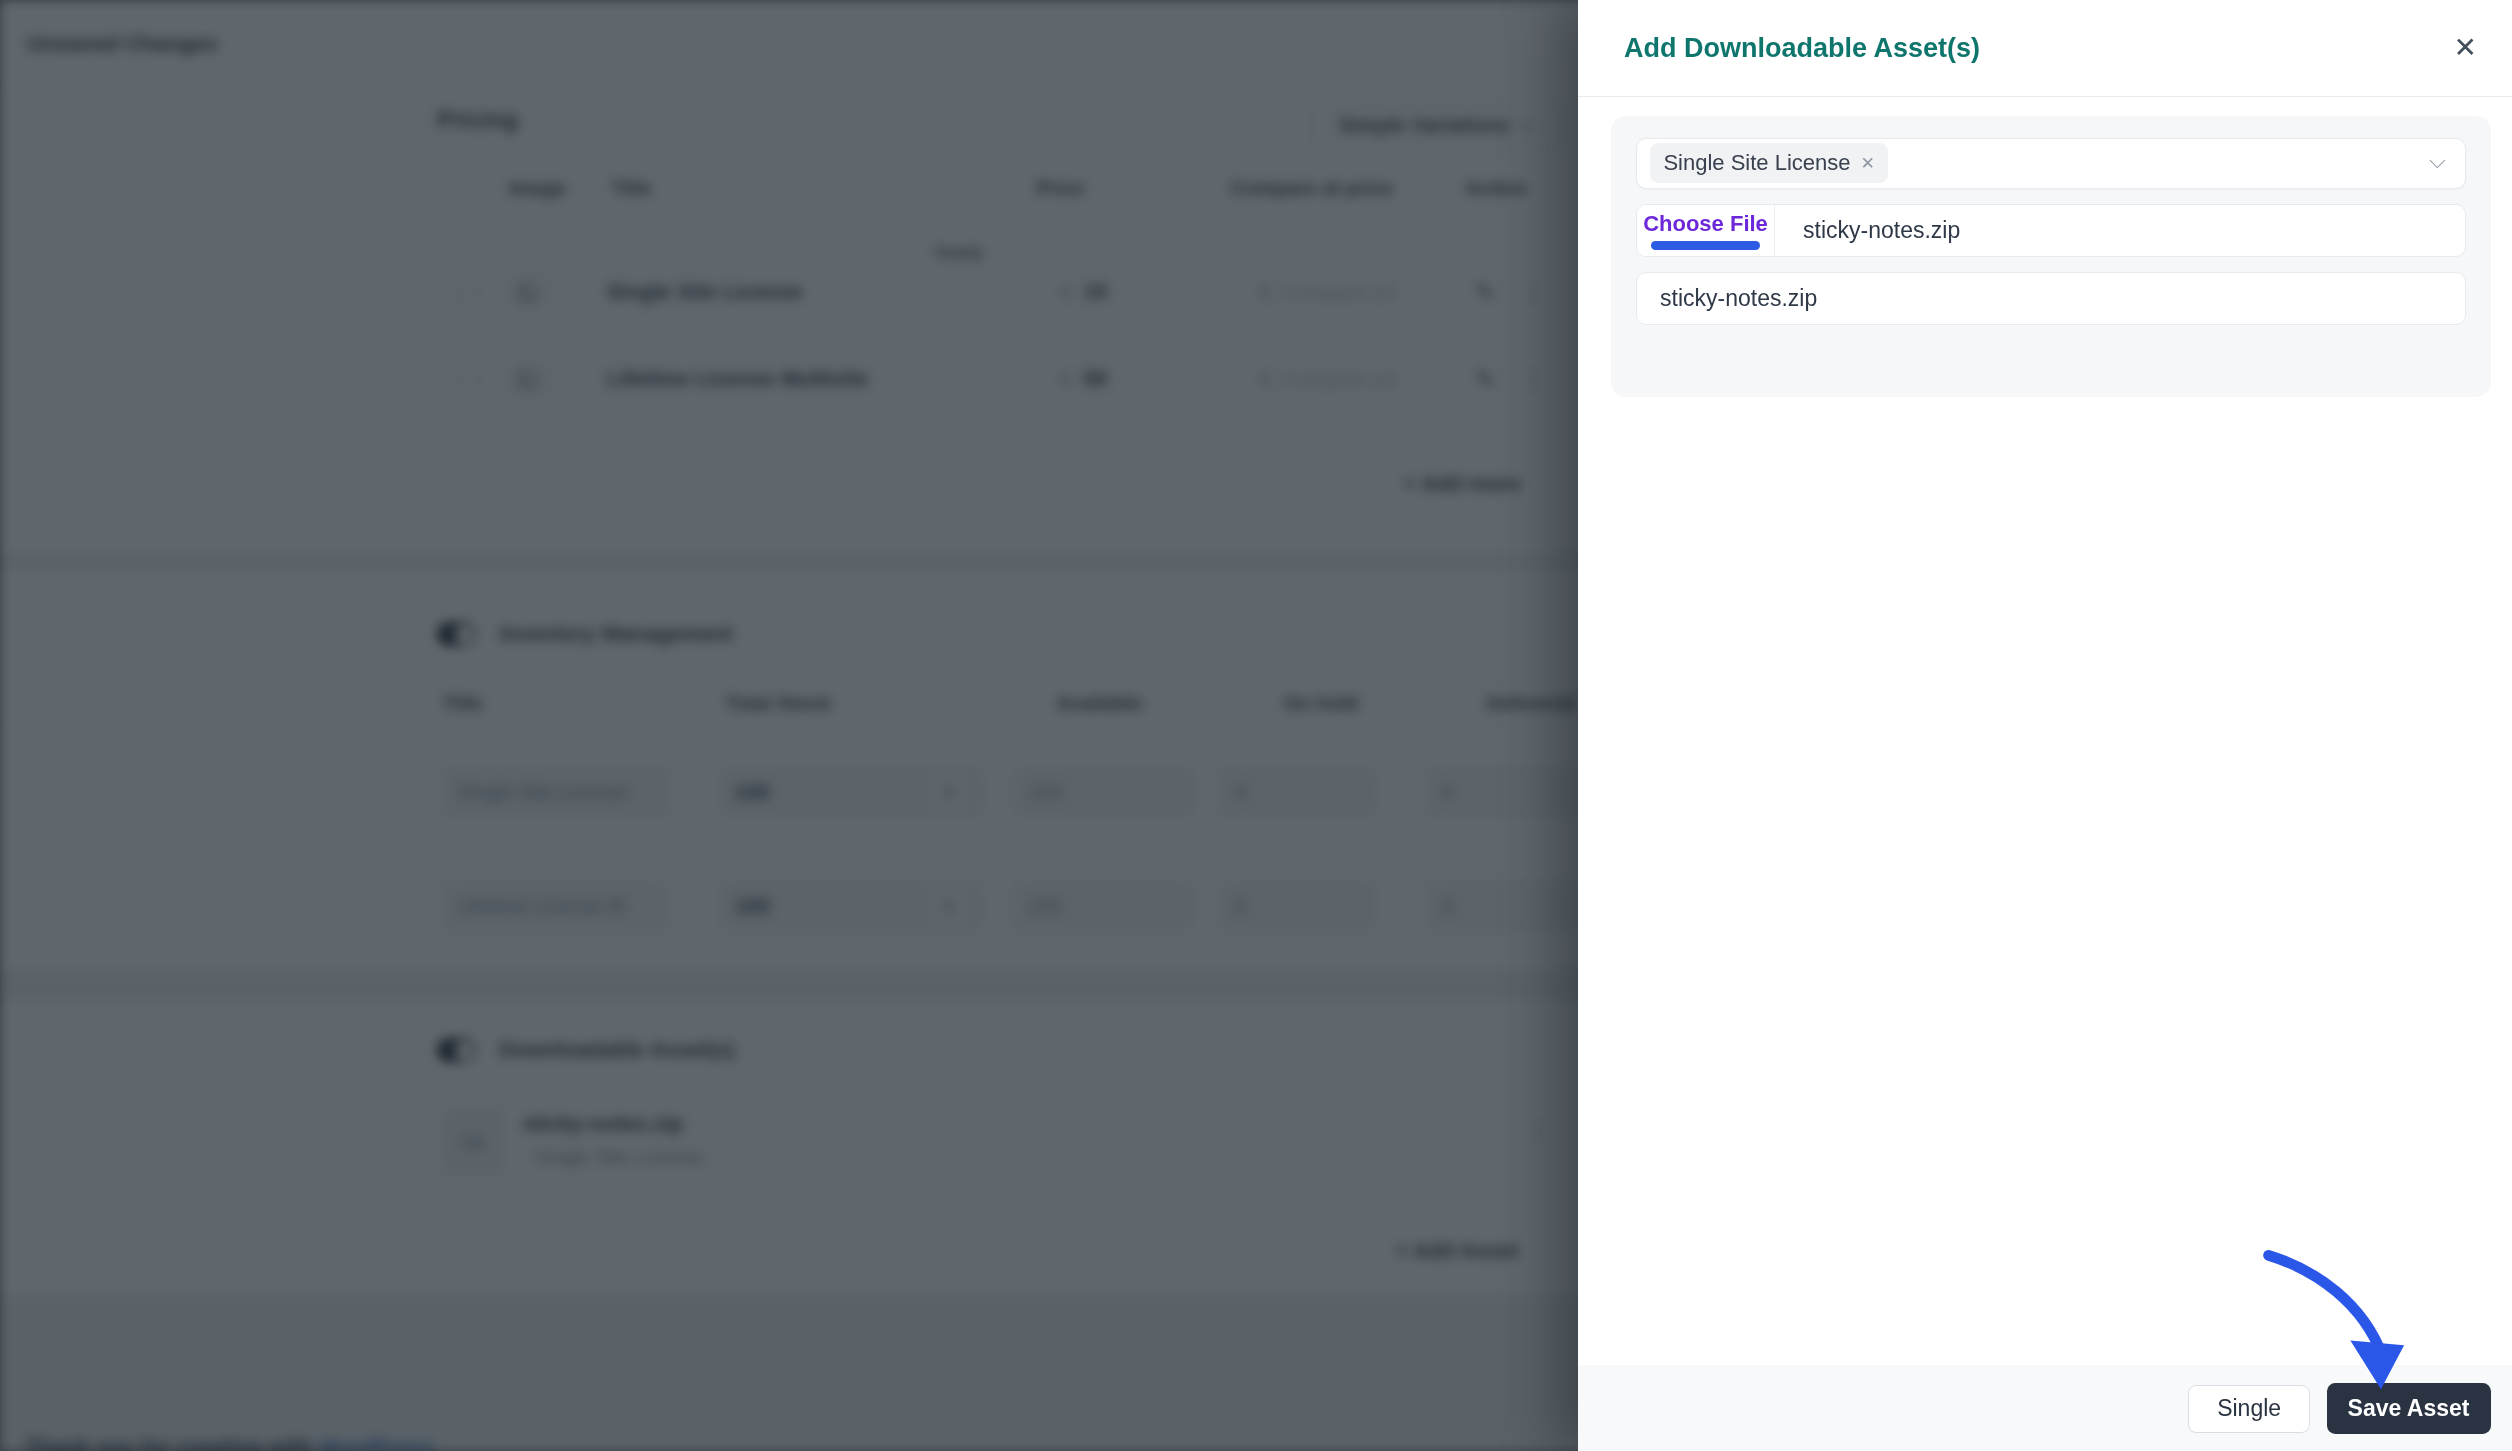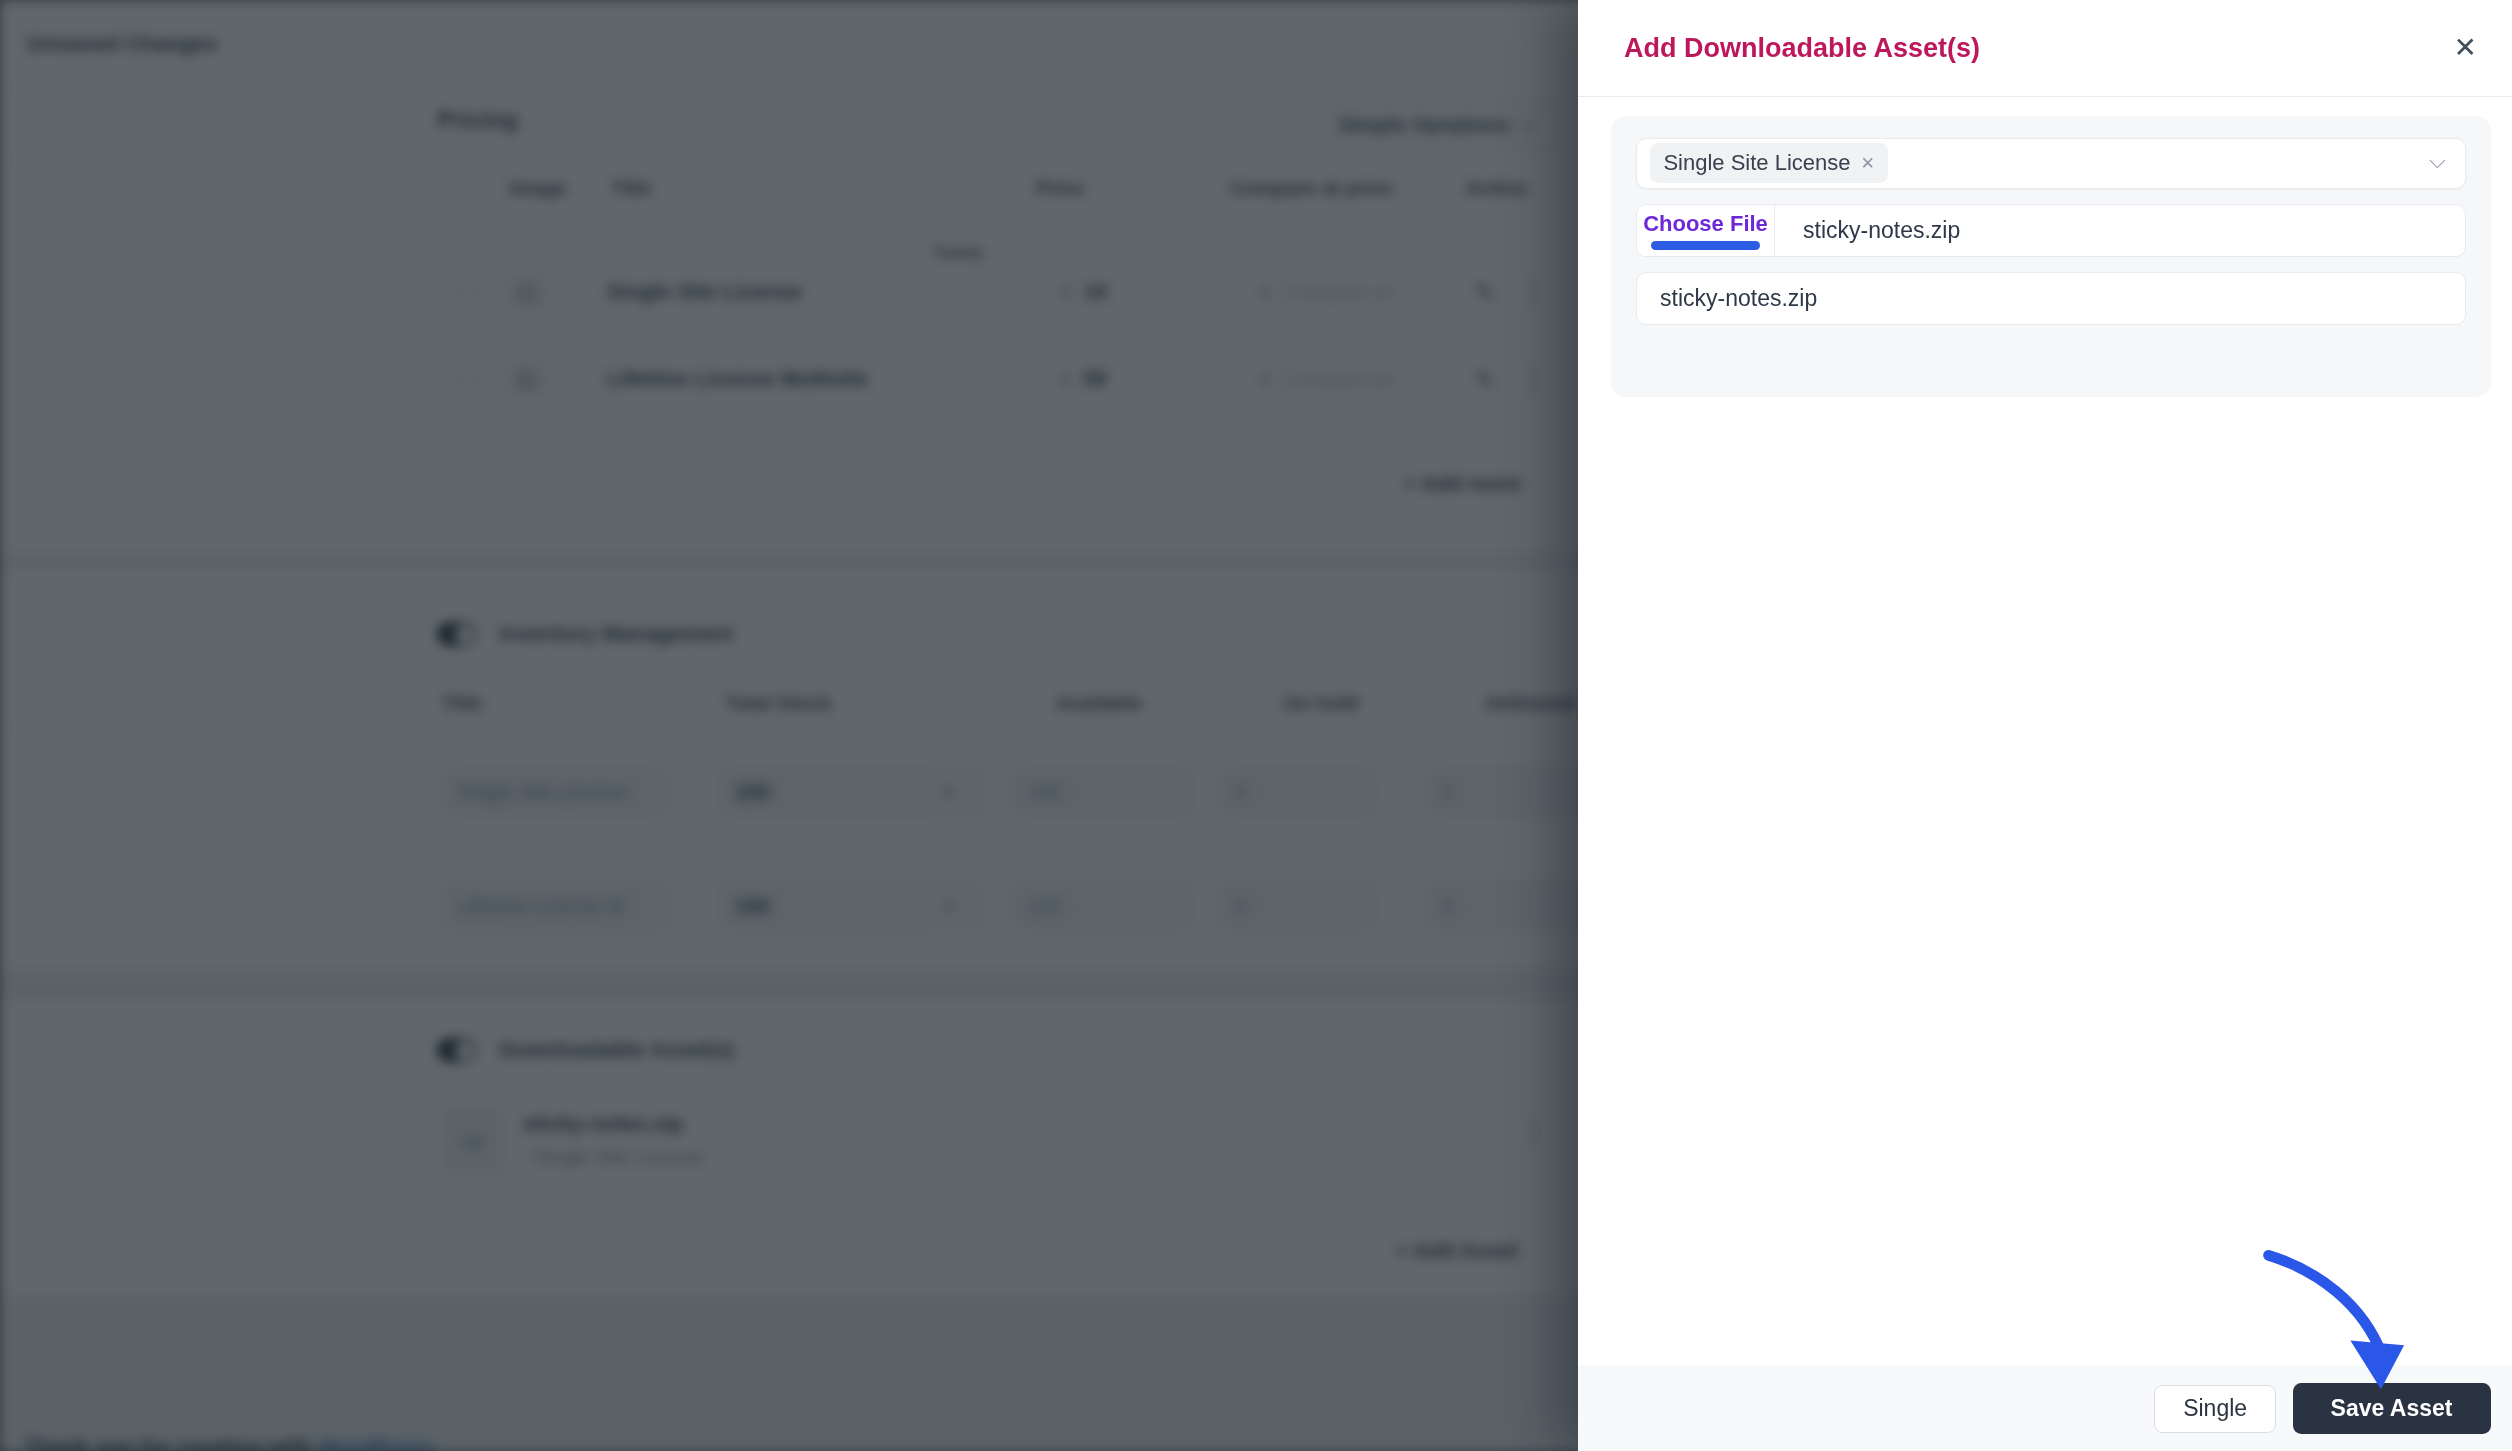--- a/index.html
+++ b/index.html
@@ -80,21 +80,21 @@
   .asset-kebab { position:absolute; left:1523px; top:114px; }
 
   .footer-note { position:absolute; left:25px; top:1434px; font-size:22px; font-weight:600; color:#2e3744; white-space:nowrap; }
   .footer-note .link { color:#3f6fb5; }
 
   
   .modal { position:absolute; left:1578px; top:0; bottom:0; right:0; background:#ffffff;
            box-shadow:-21.5px 0 50px rgba(12,18,26,0.38); }
   .modal-header { position:absolute; left:0; right:0; top:0; height:97px; border-bottom:0.8px solid #e8ebee;
                   display:flex; align-items:center; padding:0 35px 0 46px; }
-  .modal-title { font-size:27px; font-weight:700; color:#be185d; }
+  .modal-title { font-size:27px; font-weight:700; color:#0f766e; }
   .modal-close { margin-left:auto; font-size:28px; color:#434e5c; line-height:1; cursor:pointer;
                  background:none; border:none; font-family:inherit; }
 
   .form-card { position:absolute; left:33px; right:21.5px; top:116px; height:281px;
                background:#f5f7f8; border-radius:15px; padding:20.6px 25px; }
   .form-label { font-size:25px; font-weight:600; color:#222b38; }
   .variant-select { margin-top:1px; height:51px; background:#fff; border:0.8px solid #e7eaee;
                     border-radius:10px; display:flex; align-items:center; padding:0 21.5px 0 13.2px;
                     box-shadow:0 0.8px 1.7px rgba(20,30,40,0.04); }
   .chip { background:#f1f2f4; border-radius:8.3px; padding:7.4px 13.2px; display:flex; align-items:center;
@@ -112,21 +112,21 @@
   .file-name { display:flex; align-items:center; padding-left:28px; font-size:23px; color:#2e3847; }
 
   .name-input { margin-top:15px; height:53px; width:100%; background:#fff; border:0.8px solid #e7eaee;
                 border-radius:10px; padding-left:23px; font-size:23px; color:#2e3847;
                 font-family:inherit; outline:none; }
 
   .modal-footer { position:absolute; left:0; right:0; bottom:0; height:87px; background:#f8f9fb;
                   display:flex; align-items:center; justify-content:flex-end; gap:16.5px; padding-right:21.5px; }
   .btn-cancel { height:48px; padding:0 28px; background:#ffffff; border:0.8px solid #d9dde3; border-radius:8.3px;
                 font-size:23px; color:#2a3340; font-family:inherit; cursor:pointer; }
-  .btn-save { height:51px; padding:0 38px; background:#2a3342; border:none; border-radius:8.3px;
+  .btn-save { height:51px; padding:0 21px; background:#2a3342; border:none; border-radius:8.3px;
               font-size:23px; font-weight:600; color:#ffffff; font-family:inherit; cursor:pointer;text-align:center; }
 
   .arrow-annotation { position:absolute; left:2257px; top:1242px; pointer-events:none; z-index:5; }
 </style>
 </head>
 <body>
 
 <div class="stage">
 
   <div class="backdrop">

